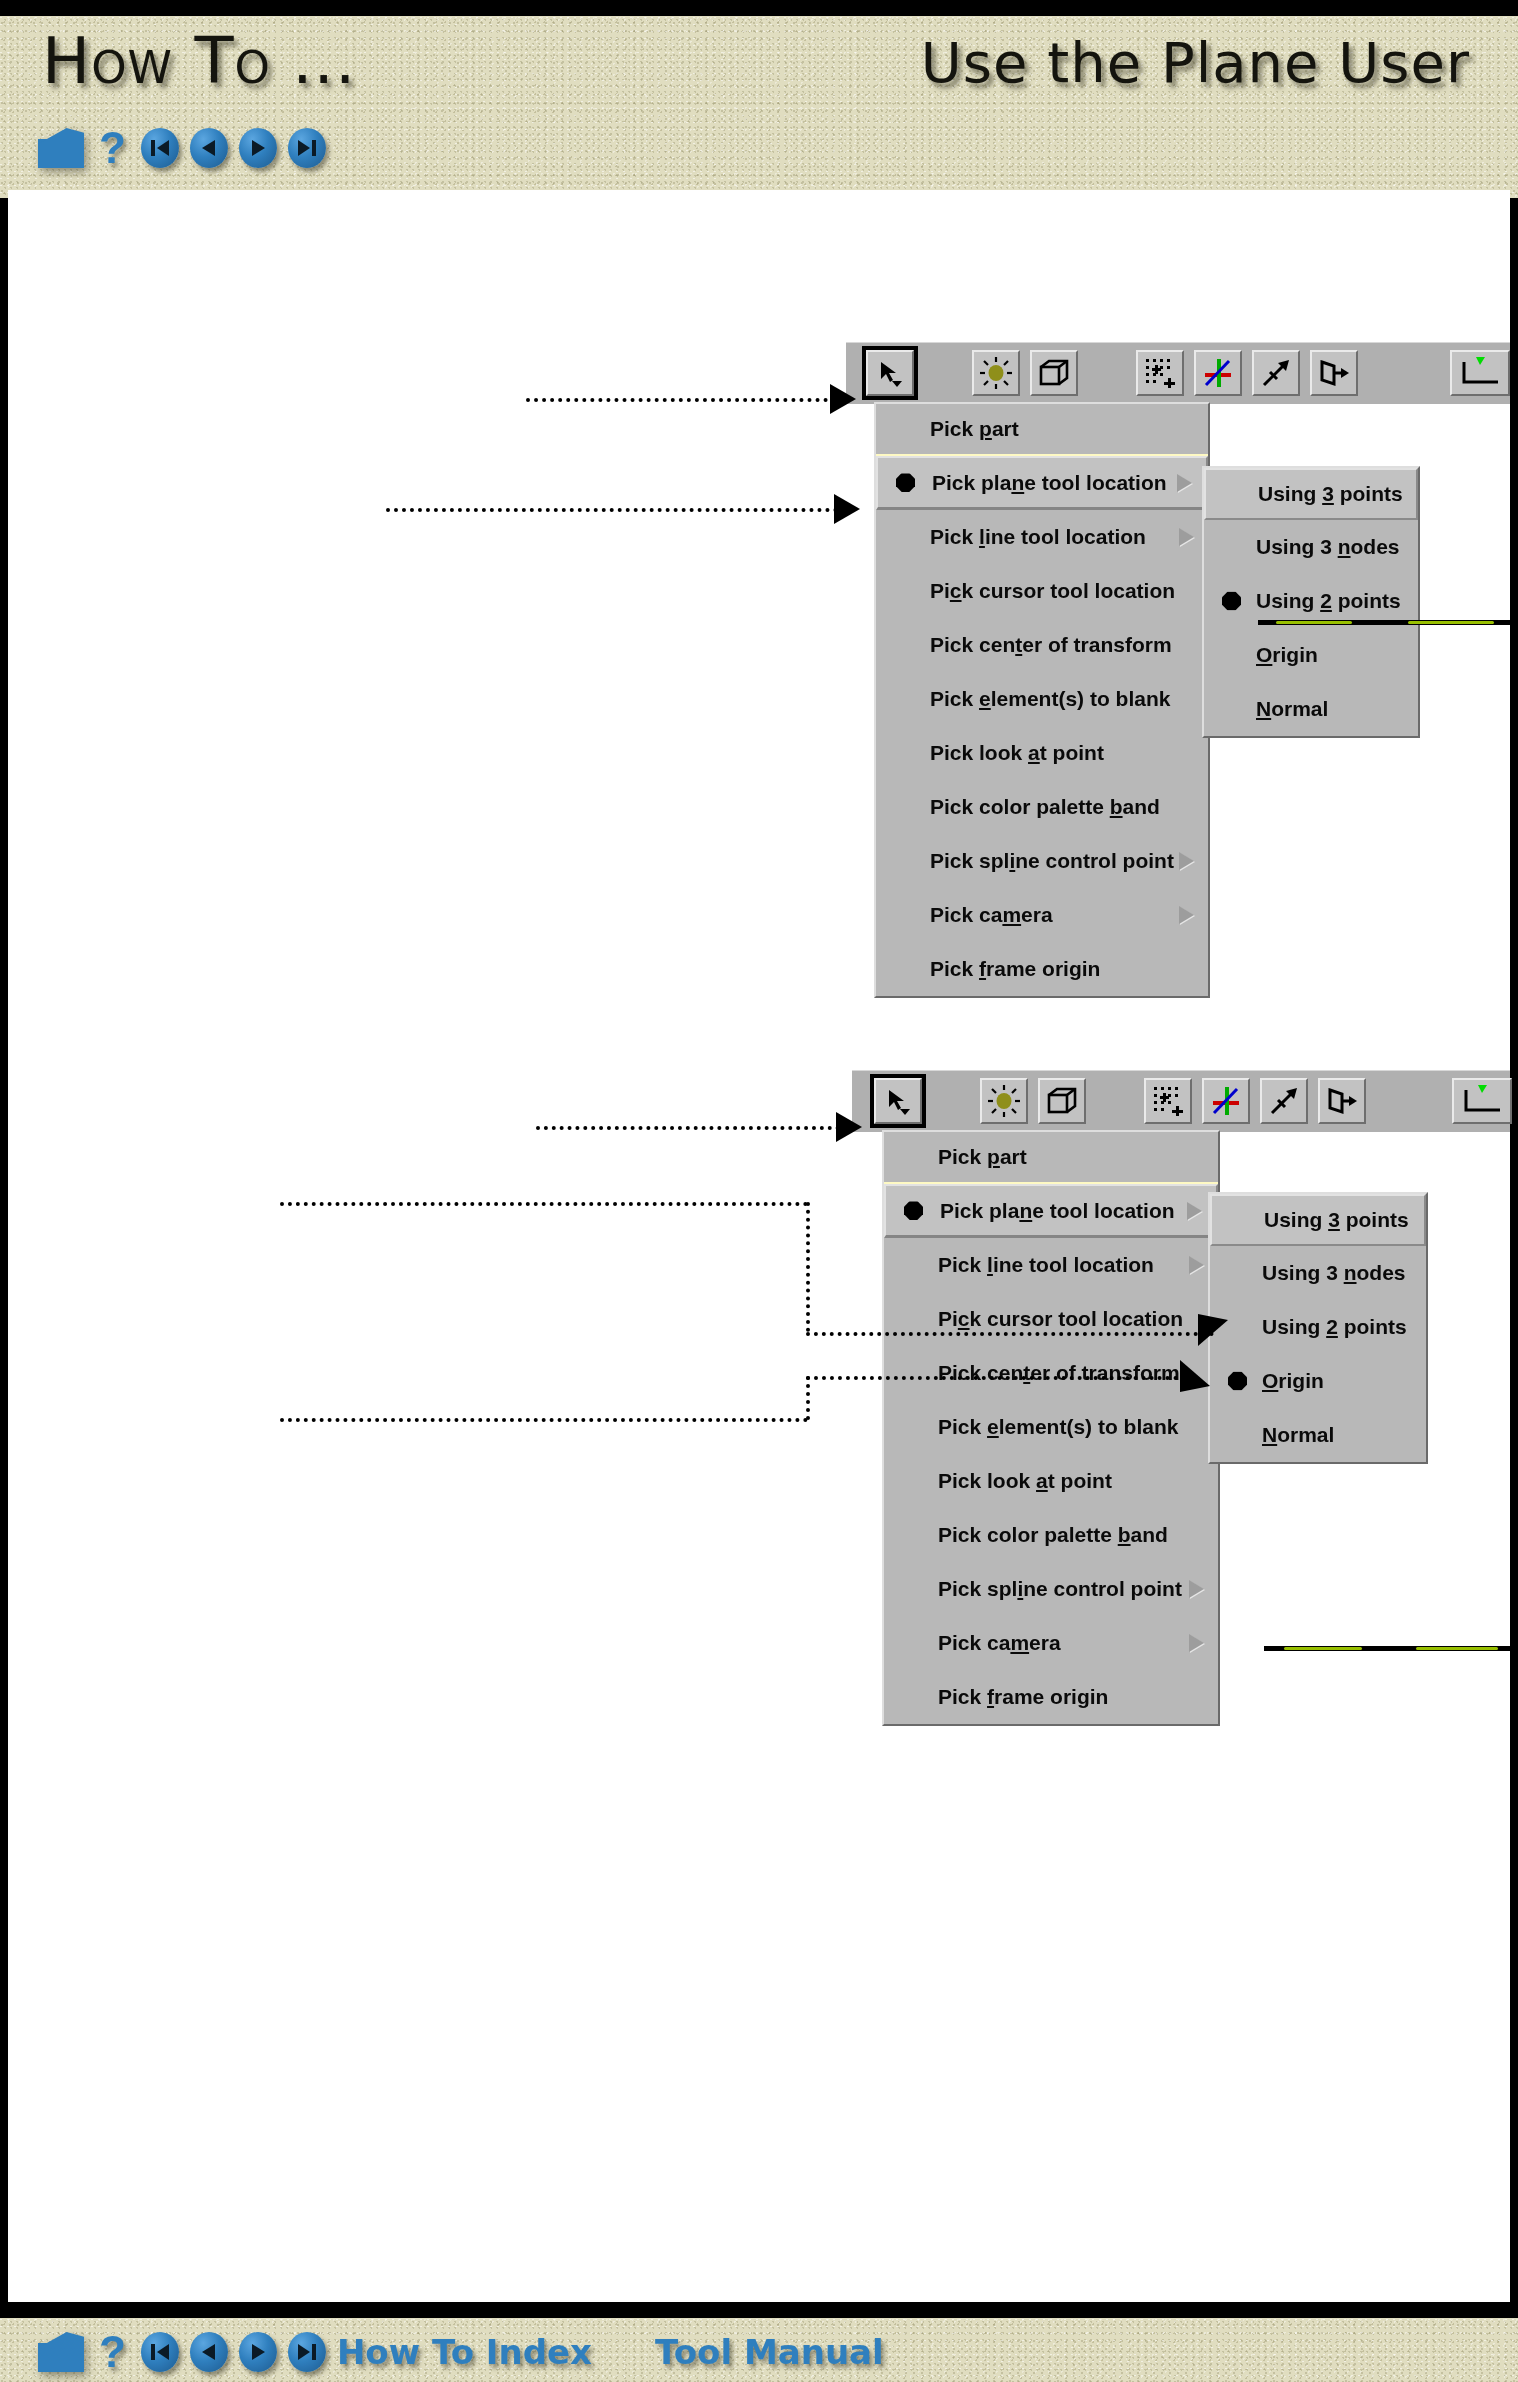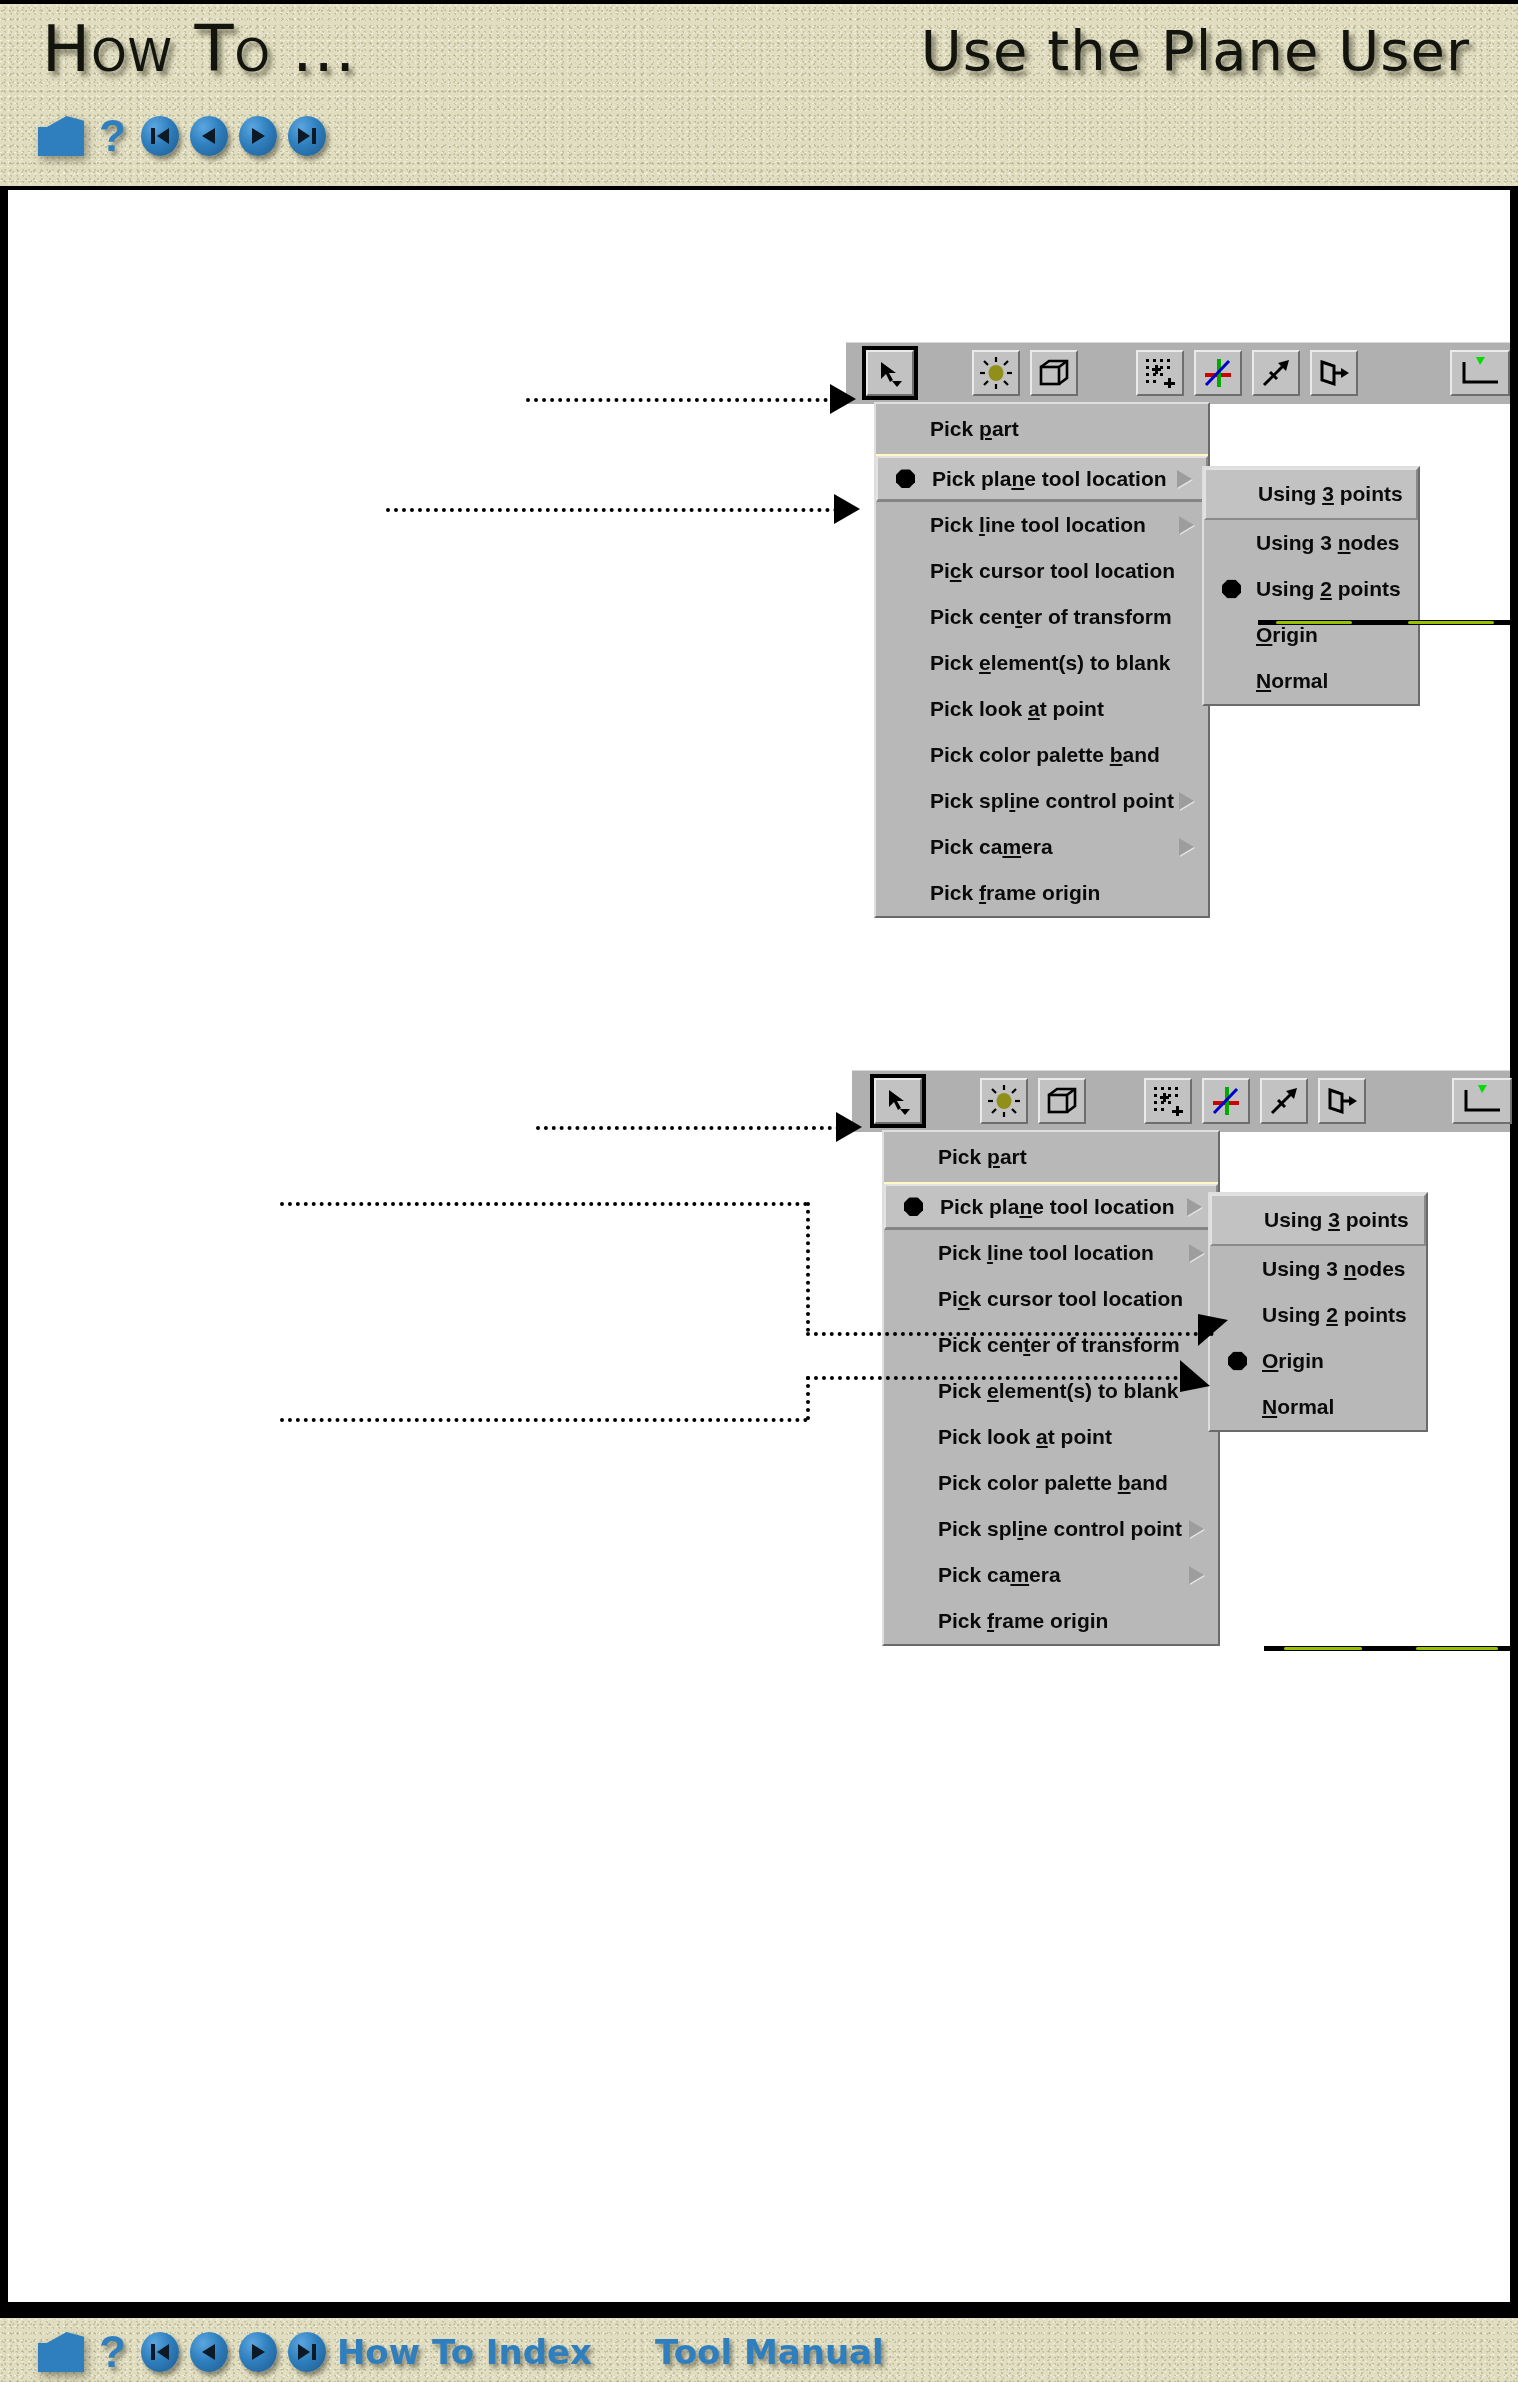--- a/index.html
+++ b/index.html
@@ -22,21 +22,21 @@
     background-color: #e0ddc0;
     background-image:
       radial-gradient(circle at 13% 22%, rgba(255,255,255,.55) 0 1px, transparent 1px),
       radial-gradient(circle at 47% 71%, rgba(160,155,115,.45) 0 1px, transparent 1px),
       radial-gradient(circle at 78% 34%, rgba(255,255,255,.42) 0 1px, transparent 1px),
       radial-gradient(circle at 29% 88%, rgba(150,146,108,.38) 0 1px, transparent 1px),
       radial-gradient(circle at 66% 12%, rgba(255,255,255,.35) 0 1px, transparent 1px),
       radial-gradient(circle at 91% 62%, rgba(155,150,112,.40) 0 1px, transparent 1px);
     background-size: 7px 7px, 9px 9px, 11px 11px, 8px 8px, 13px 13px, 6px 6px;
   }
-  #header-banner { top: 4px; height: 182px; }
+  #header-banner { top: 16px; height: 182px; }
   #footer-banner { top: 2318px; height: 64px; }
 
   #header-title-left {
     position: absolute; left: 42px; top: 8px;
     font-size: 64px; letter-spacing: 1px;
     color: #14140e; font-weight: 400;
     font-variant: small-caps;
     font-family: "DejaVu Sans", sans-serif;
     text-shadow: 4px 5px 5px rgba(60,58,40,.60);
     white-space: nowrap;
@@ -125,21 +125,21 @@
 
   .menu {
     position: absolute;
     background: #b8b8b8;
     border-top: 2px solid #dedede;
     border-left: 2px solid #dedede;
     border-right: 2px solid #6a6a6a;
     border-bottom: 2px solid #6a6a6a;
   }
   .menu-item {
-    position: relative; height: 46px;
+    position: relative; height: 54px;
     display: flex; align-items: center;
     font-size: 21px; color: #0a0a0a;
     font-family: "Liberation Sans", sans-serif;
     font-weight: 600;
     padding-left: 54px; padding-right: 12px;
     white-space: nowrap;
   }
   .menu-item.tear {
     border-bottom: 2px solid #fef9c3;
     height: 52px;

